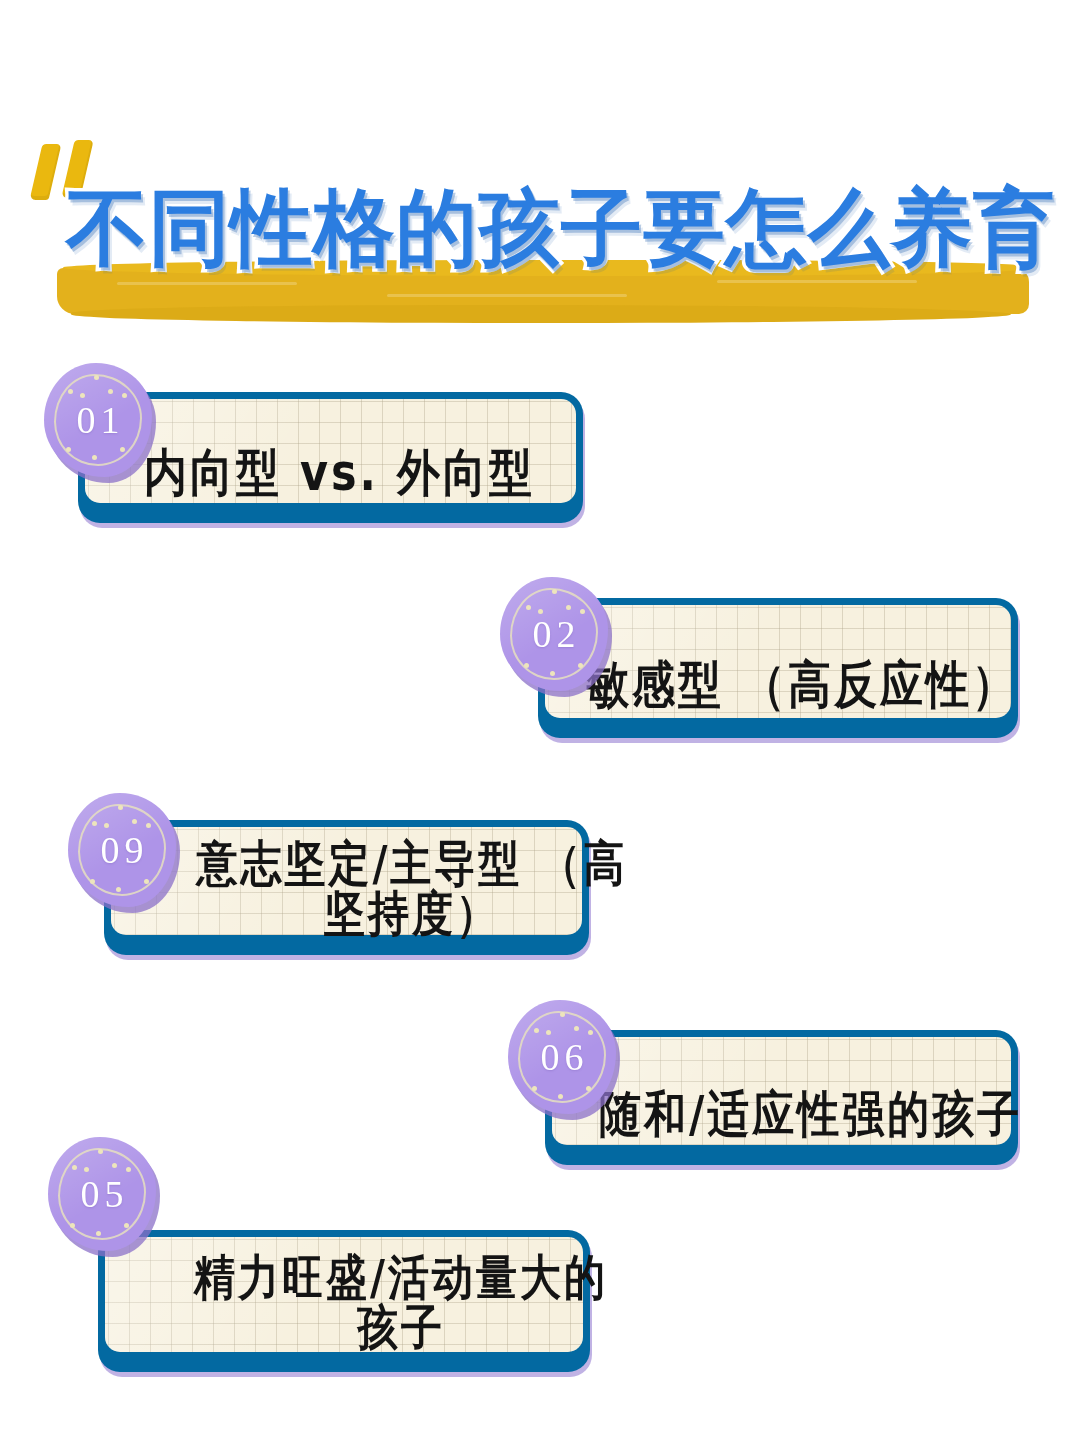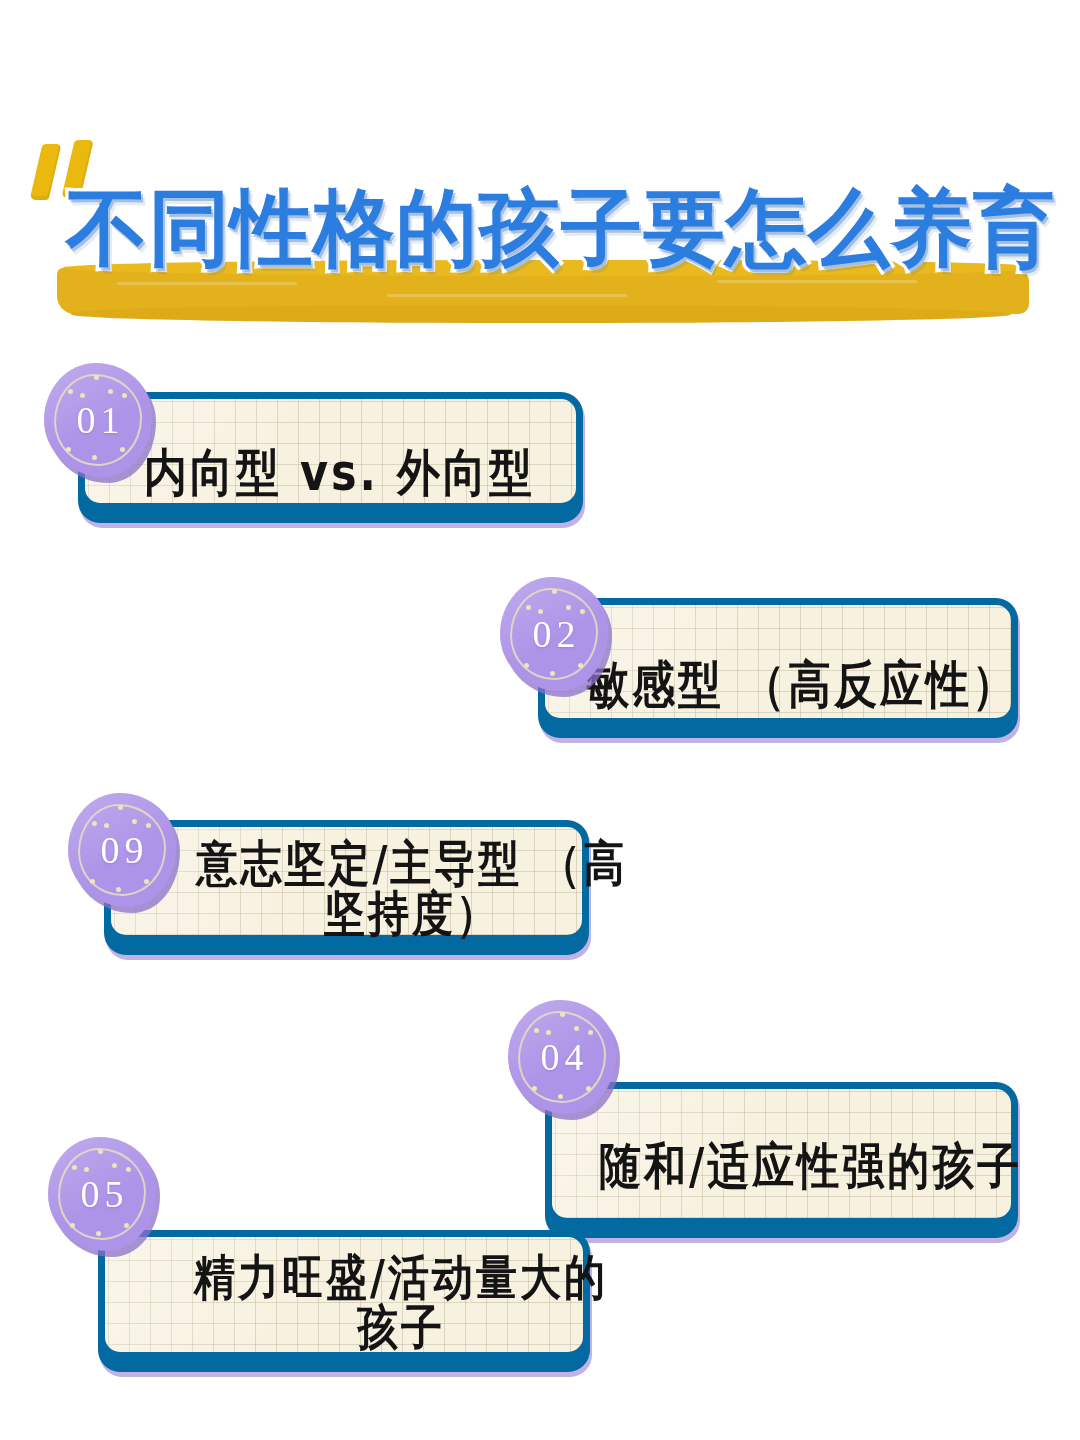--- a/index.html
+++ b/index.html
@@ -281,36 +281,36 @@
     <span class="dot" style="left:24px; top:28px;"></span>
     <span class="dot" style="left:78px; top:30px;"></span>
     <span class="dot" style="left:36px; top:30px;"></span>
     <span class="dot" style="left:64px; top:26px;"></span>
     <span class="dot" style="left:22px; top:86px;"></span>
     <span class="dot" style="left:48px; top:94px;"></span>
     <span class="dot" style="left:76px; top:86px;"></span>
     <div class="num">09</div>
   </div>
 
-  <div class="card" style="left:545px; top:1082px; width:473px; height:156px;">
+  <div class="card" style="left:545px; top:1030px; width:473px; height:135px;">
     <div class="sheet"></div>
     <div class="card-text" style="left:54px; top:56px; font-size:42px;">随和/适应性强的孩子</div>
   </div>
   <div class="badge" style="left:508px; top:1000px;">
     <div class="blob"></div>
     <div class="scallop"></div>
     <span class="dot" style="left:52px; top:12px;"></span>
     <span class="dot" style="left:26px; top:28px;"></span>
     <span class="dot" style="left:80px; top:30px;"></span>
     <span class="dot" style="left:38px; top:30px;"></span>
     <span class="dot" style="left:66px; top:26px;"></span>
     <span class="dot" style="left:24px; top:86px;"></span>
     <span class="dot" style="left:50px; top:94px;"></span>
     <span class="dot" style="left:78px; top:86px;"></span>
-    <div class="num">04</div>
+    <div class="num">06</div>
   </div>
 
   <div class="card" style="left:98px; top:1230px; width:492px; height:142px;">
     <div class="sheet"></div>
     <div class="card-text two-line" style="left:58px; top:30px; width:490px; font-size:41px;">
       <span>精力旺盛/活动量大的</span><br>
       <span>孩子</span>
     </div>
   </div>
   <div class="badge" style="left:48px; top:1137px;">

